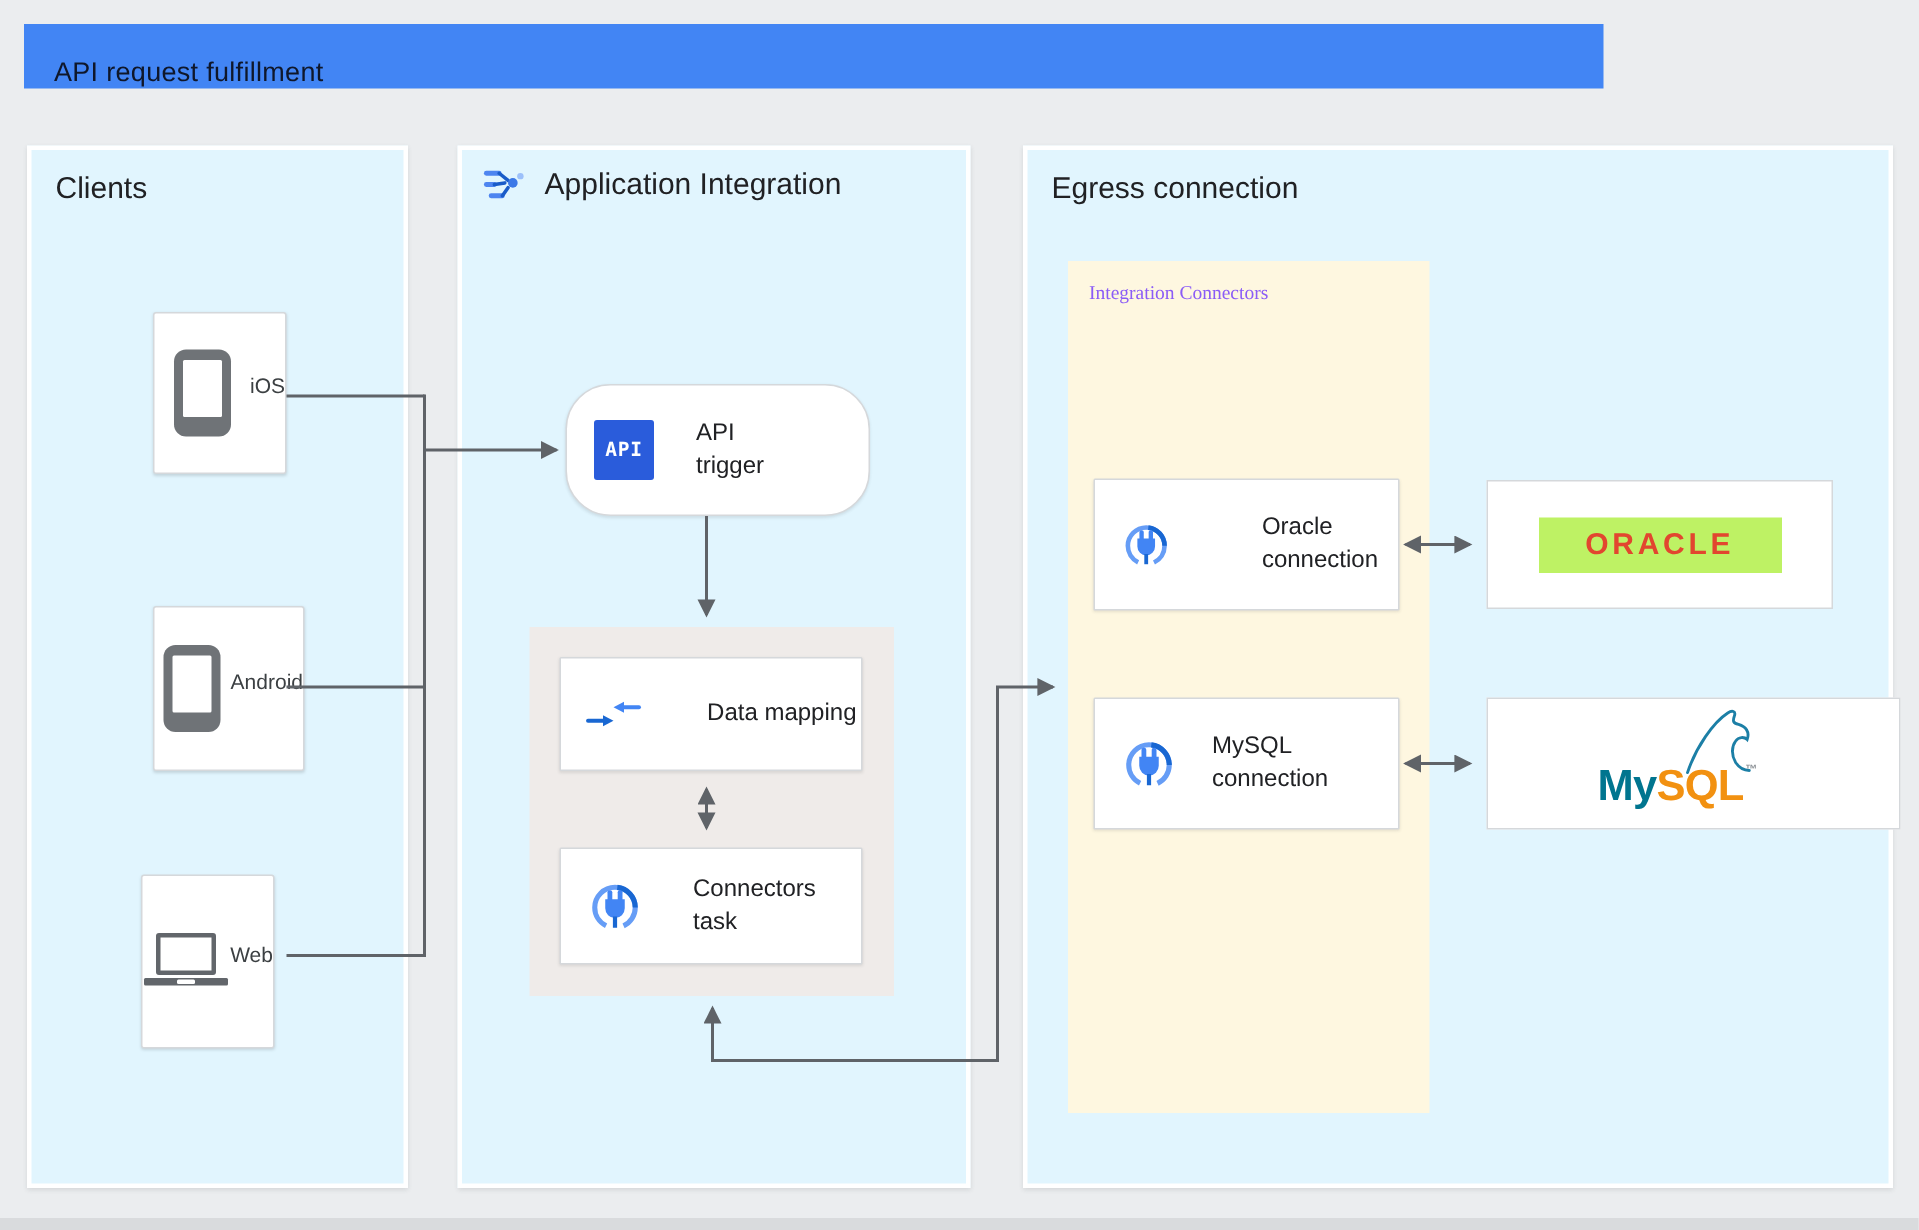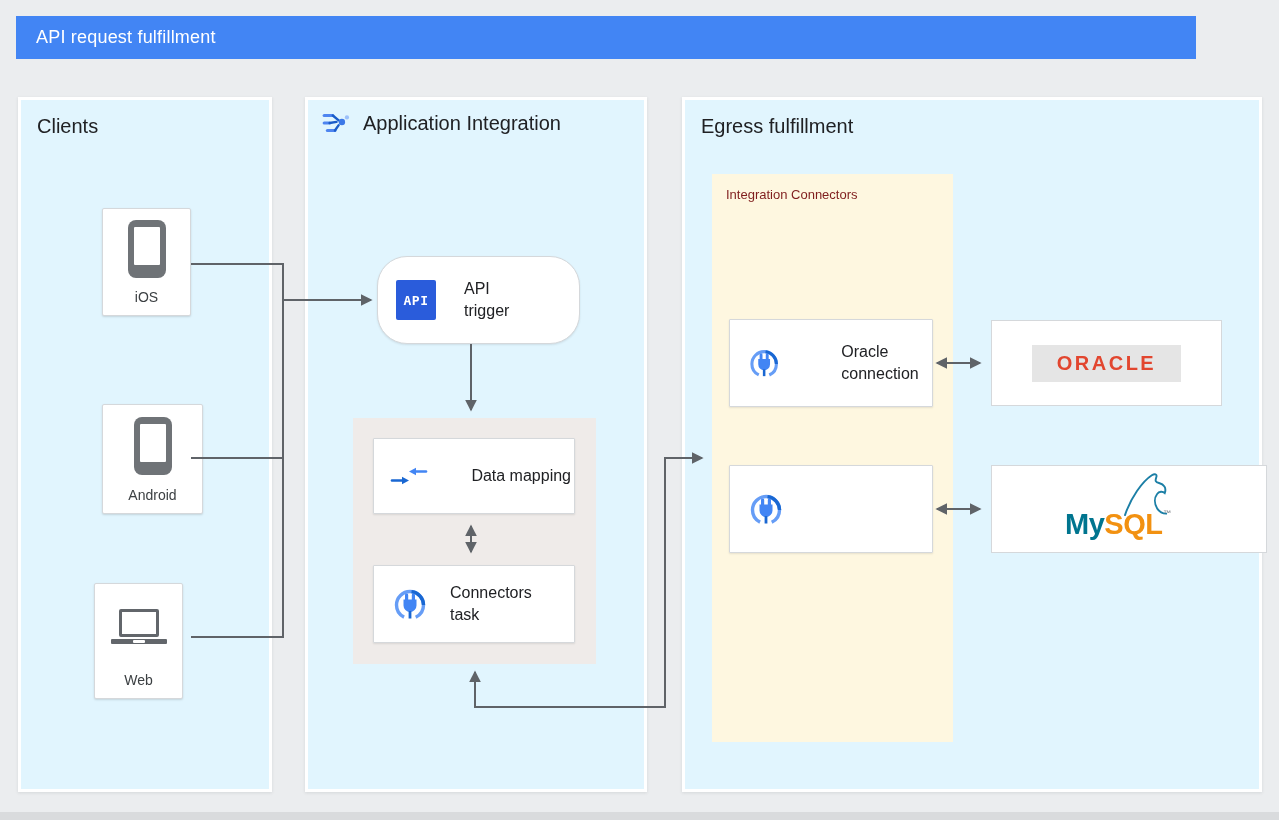--- a/index.html
+++ b/index.html
@@ -7,42 +7,42 @@
   body {
     position:relative; overflow:hidden;
     background:#EBEDEF;
     font-family:"Liberation Sans", sans-serif;
     color:#202124;
   }
   .bottom-strip{ position:absolute; left:0; right:0; bottom:0; height:8px; background:#D9DBDD; }
 
   
   .header{
-    position:absolute; left:16px; top:16px; width:1180px; height:43px;
-    background:#4285F4; color:#ffffff; display:flex; align-items:center;
+    position:absolute; left:16px; top:16px; width:1053px; height:43px;
+    background:#4285F4; color:#0f172a; display:flex; align-items:flex-end;
     padding-left:20px; font-size:18px; letter-spacing:.2px;
   }
 
   
   .panel{
     position:absolute; background:#E1F5FE; border:3px solid #FFFFFF;
     box-shadow:0 1px 3px rgba(60,64,67,.12);
   }
   .panel-clients{ left:18px;  top:97px; width:254px; height:695px; }
   .panel-appint { left:305px; top:97px; width:342px; height:695px; }
   .panel-egress { left:682px; top:97px; width:580px; height:695px; }
   .panel-title{ position:absolute; top:15px; left:16px; font-size:20px; color:#202124; }
   .appint-head{ position:absolute; top:8px; left:13px; display:flex; align-items:center; gap:12px; }
   .appint-head .panel-title{ position:static; }
 
   
   .card{
     position:absolute; background:#fff; border:1px solid #D5D8DB; border-radius:2px;
     box-shadow:0 1px 2px rgba(60,64,67,.18);
-    display:flex; flex-direction:column; align-items:center; justify-content:flex-end;
+    display:flex; flex-direction:row; align-items:center; justify-content:flex-end;
   }
   .card-ios    { left:102px; top:208px; width:89px; height:108px; }
   .card-android{ left:102px; top:404px; width:101px; height:110px; }
   .card-web    { left:94px; top:583px; width:89px; height:116px; }
   .card .icon-wrap{ flex:1; display:flex; align-items:center; justify-content:center; width:100%; }
   .card .card-label{ font-size:14px; color:#3C4043; margin-bottom:10px; }
 
   .phone-icon{ position:relative; width:38px; height:58px; background:#6F7377; border-radius:8px; }
   .phone-icon .screen{ position:absolute; left:6px; top:7px; width:26px; height:38px; background:#fff; border-radius:1px; }
   .laptop-icon{ position:relative; width:56px; height:38px; }
@@ -62,41 +62,41 @@
   .node-api .api-badge{
     width:40px; height:40px; background:#2A5CDB; border-radius:2px; margin-left:2px;
     color:#fff; font-family:"DejaVu Sans Mono", monospace; font-weight:bold; font-size:13px;
     display:flex; align-items:center; justify-content:center; letter-spacing:.5px;
   }
   .node-api .node-label{ width:70px; margin-left:28px; }
 
   .task-group{ position:absolute; left:353px; top:418px; width:243px; height:246px; background:#EFEBE9; }
   .node-datamap{ left:373px; top:438px; width:202px; height:76px;text-align:right; }
   .node-datamap .node-label{ width:125px; margin-left:18px; }
-  .node-conntask{ left:373px; top:565px; width:202px; height:78px; }
+  .node-conntask{ left:373px; top:565px; width:202px; height:78px;gap:12px; }
   .node-conntask .node-label{ width:100px; margin-left:20px; }
 
   
   .connectors-panel{ position:absolute; left:712px; top:174px; width:241px; height:568px; background:#FEF7E0; }
-  .connectors-panel .sub-title{ position:absolute; top:13px; left:14px; font-size:13px; color:#7f1d1d; }
+  .connectors-panel .sub-title{ position:absolute; top:13px; left:14px; font-size:13px; color:#8b5cf6;font-family:Liberation Serif, serif; }
 
   .node-oracleconn{ left:729px; top:319px; width:204px; height:88px;gap:37px; }
   .node-mysqlconn { left:729px; top:465px; width:204px; height:88px; }
   .node-oracleconn .node-label, .node-mysqlconn .node-label{ width:100px; margin-left:22px; }
 
   
   .logo-box{
     position:absolute; background:#fff; border:1px solid #D5D8DB;
     display:flex; align-items:center; justify-content:center;
   }
   .logo-oracle-box{ left:991px; top:320px; width:231px; height:86px; }
   .logo-mysql-box { left:991px; top:465px; width:276px; height:88px; }
 
   .oracle-logo{
-    width:149px; height:37px; background:#e5e5e5;
+    width:162px; height:37px; background:#bef264;
     display:flex; align-items:center; justify-content:center;
   }
   .oracle-logo span{ color:#E2462F; font-size:20px; font-weight:bold; letter-spacing:2.5px; }
 
   .mysql-logo{ position:relative; width:132px; height:68px; }
   .mysql-logo .mysql-text{ position:absolute; left:2px; bottom:2px; font-size:29px; font-weight:bold; letter-spacing:-0.5px; }
   .mysql-logo .my { color:#00758F; }
   .mysql-logo .sql{ color:#F29111; }
   .mysql-logo .tm { font-size:8px; color:#8A8F94; vertical-align:18px; letter-spacing:0; margin-left:1px; }
   .mysql-logo svg{ position:absolute; left:56px; top:-4px; }
@@ -189,21 +189,21 @@
     <circle cx="20" cy="21" r="13.5" fill="none" stroke="#1967D2" stroke-width="3.4" stroke-dasharray="0 64.8 20 0"></circle>
     <rect x="15" y="9.5" width="3.2" height="8" rx="1.4" fill="#4285F4"></rect>
     <rect x="21.8" y="9.5" width="3.2" height="8" rx="1.4" fill="#4285F4"></rect>
     <path d="M13.5,15.5 h13 v6 a6.5,6.5 0 0 1 -13,0 z" fill="#4285F4"></path>
     <rect x="18.6" y="27" width="2.8" height="7.5" fill="#1967D2"></rect>
   </svg>
   <div class="node-label">Connectors task</div>
 </div>
 
 <div class="panel panel-egress z1">
-  <div class="panel-title">Egress fulfillment</div>
+  <div class="panel-title">Egress connection</div>
 </div>
 
 <div class="connectors-panel z2">
   <div class="sub-title">Integration Connectors</div>
 </div>
 
 <div class="node node-oracleconn z3">
   <svg width="40" height="40" viewBox="0 0 40 40">
     <circle cx="20" cy="21" r="13.5" fill="none" stroke="#669DF6" stroke-width="3.4" stroke-dasharray="15.2 12 57.6 0"></circle>
     <circle cx="20" cy="21" r="13.5" fill="none" stroke="#1967D2" stroke-width="3.4" stroke-dasharray="0 64.8 20 0"></circle>
@@ -217,20 +217,21 @@
 
 <div class="node node-mysqlconn z3">
   <svg width="40" height="40" viewBox="0 0 40 40">
     <circle cx="20" cy="21" r="13.5" fill="none" stroke="#669DF6" stroke-width="3.4" stroke-dasharray="15.2 12 57.6 0"></circle>
     <circle cx="20" cy="21" r="13.5" fill="none" stroke="#1967D2" stroke-width="3.4" stroke-dasharray="0 64.8 20 0"></circle>
     <rect x="15" y="9.5" width="3.2" height="8" rx="1.4" fill="#4285F4"></rect>
     <rect x="21.8" y="9.5" width="3.2" height="8" rx="1.4" fill="#4285F4"></rect>
     <path d="M13.5,15.5 h13 v6 a6.5,6.5 0 0 1 -13,0 z" fill="#4285F4"></path>
     <rect x="18.6" y="27" width="2.8" height="7.5" fill="#1967D2"></rect>
   </svg>
+  <div class="node-label">MySQL connection</div>
 </div>
 
 <div class="logo-box logo-oracle-box z3">
   <div class="oracle-logo">
     <span>ORACLE</span>
   </div>
 </div>
 
 <div class="logo-box logo-mysql-box z3">
   <div class="mysql-logo">

